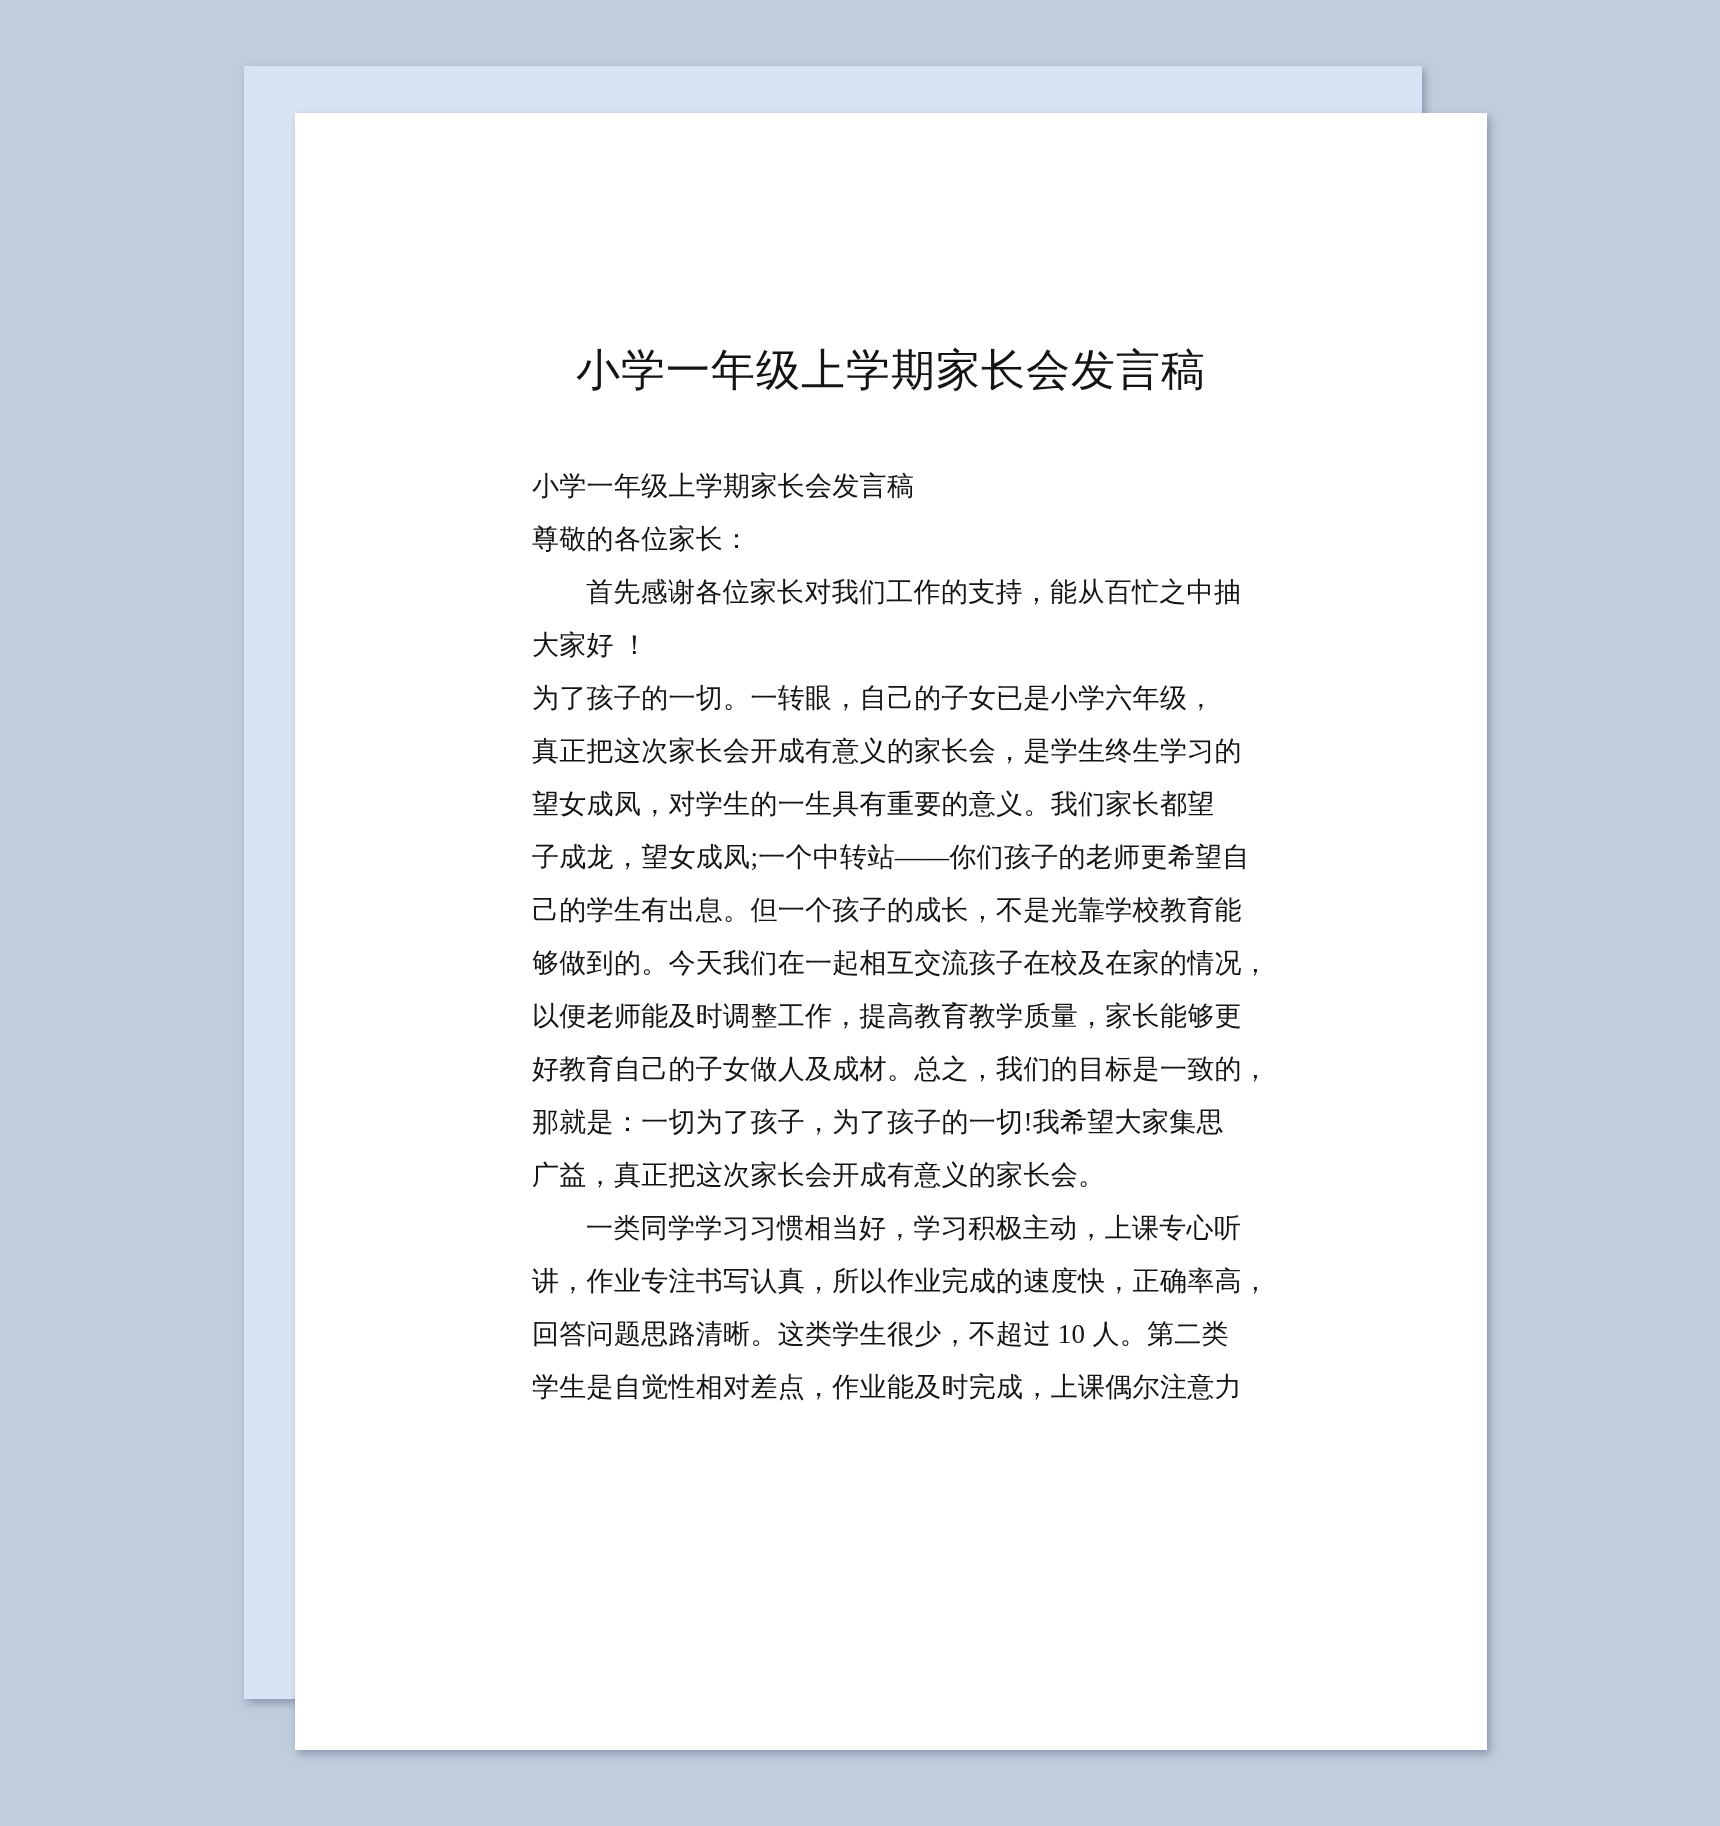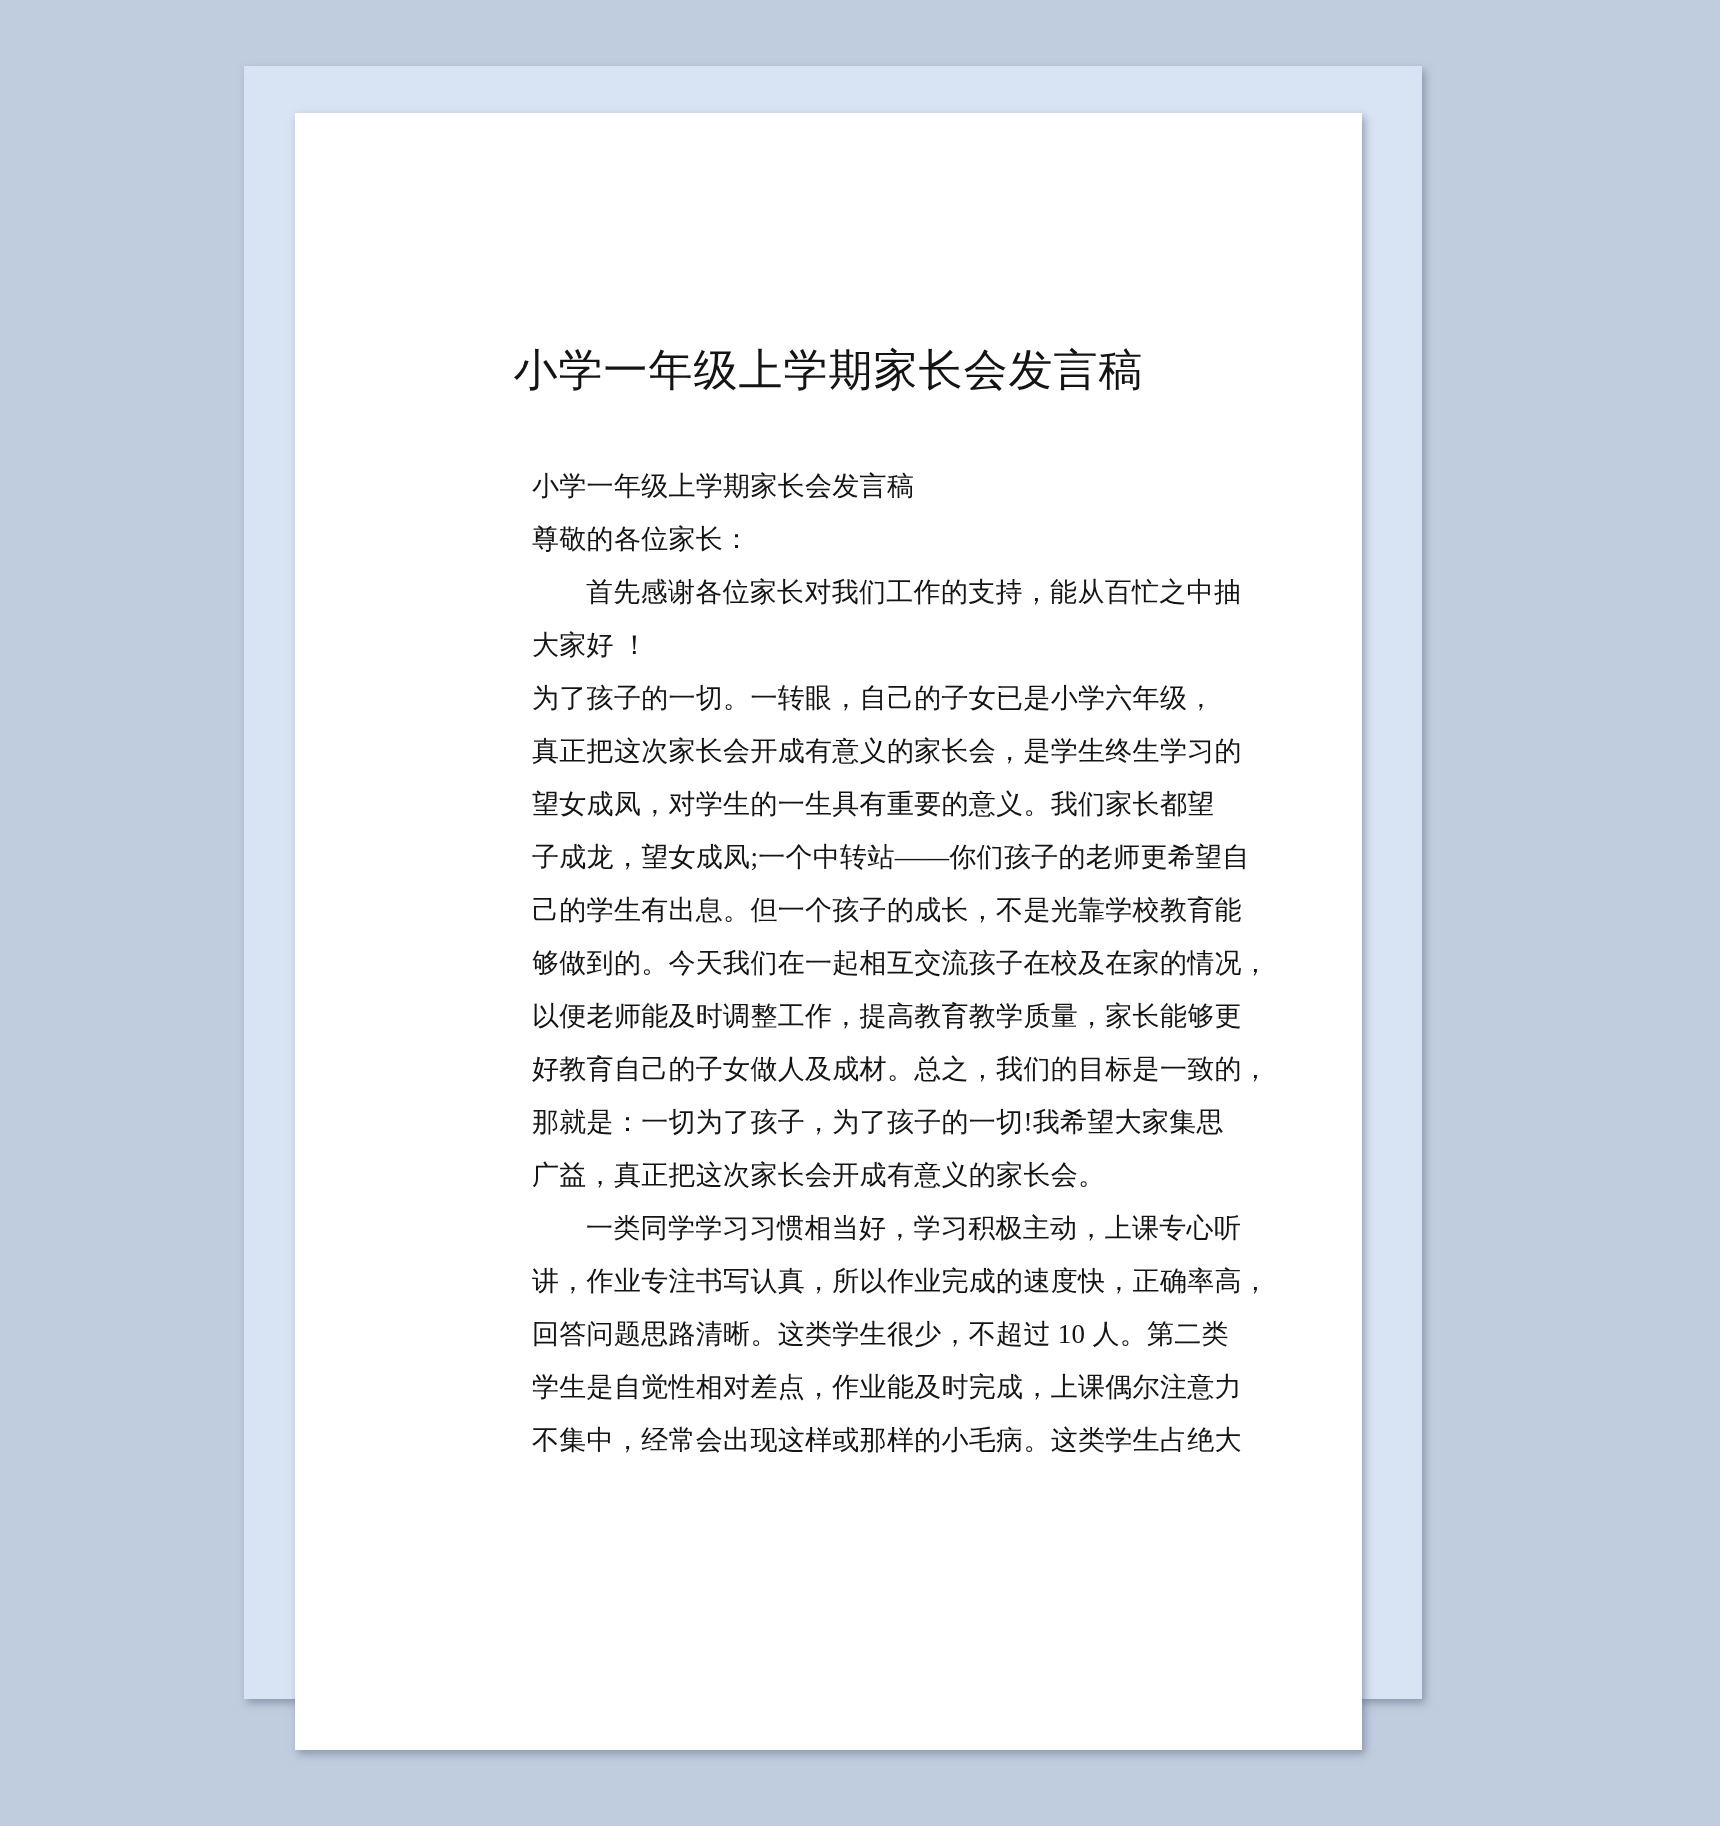--- a/index.html
+++ b/index.html
@@ -21,21 +21,21 @@
     top: 66px;
     width: 1178px;
     height: 1633px;
     background: #d8e3f3;
     box-shadow: 3px 4px 8px rgba(92, 108, 134, 0.55);
   }
   .page {
     position: absolute;
     left: 295px;
     top: 113px;
-    width: 1067px;
+    width: 1192px;
     height: 1637px;
     background: #ffffff;
     box-shadow: 3px 4px 8px rgba(92, 108, 134, 0.55);
   }
   .doc-title {
     position: absolute;
     top: 228px;
     left: 0;
     width: 100%;
     text-align: center;
@@ -82,16 +82,15 @@
       <div class="text-line">己的学生有出息。但一个孩子的成长，不是光靠学校教育能</div>
       <div class="text-line">够做到的。今天我们在一起相互交流孩子在校及在家的情况，</div>
       <div class="text-line">以便老师能及时调整工作，提高教育教学质量，家长能够更</div>
       <div class="text-line">好教育自己的子女做人及成材。总之，我们的目标是一致的，</div>
       <div class="text-line">那就是：一切为了孩子，为了孩子的一切!我希望大家集思</div>
       <div class="text-line">广益，真正把这次家长会开成有意义的家长会。</div>
       <div class="text-line indent">一类同学学习习惯相当好，学习积极主动，上课专心听</div>
       <div class="text-line">讲，作业专注书写认真，所以作业完成的速度快，正确率高，</div>
       <div class="text-line">回答问题思路清晰。这类学生很少，不超过 10 人。第二类</div>
       <div class="text-line">学生是自觉性相对差点，作业能及时完成，上课偶尔注意力</div>
-      <div class="text-line">不集中，经常会出现这样或那样的小毛病。这类学生占绝大</div>
     </div>
   </div>
 </div>
 
 </body></html>

